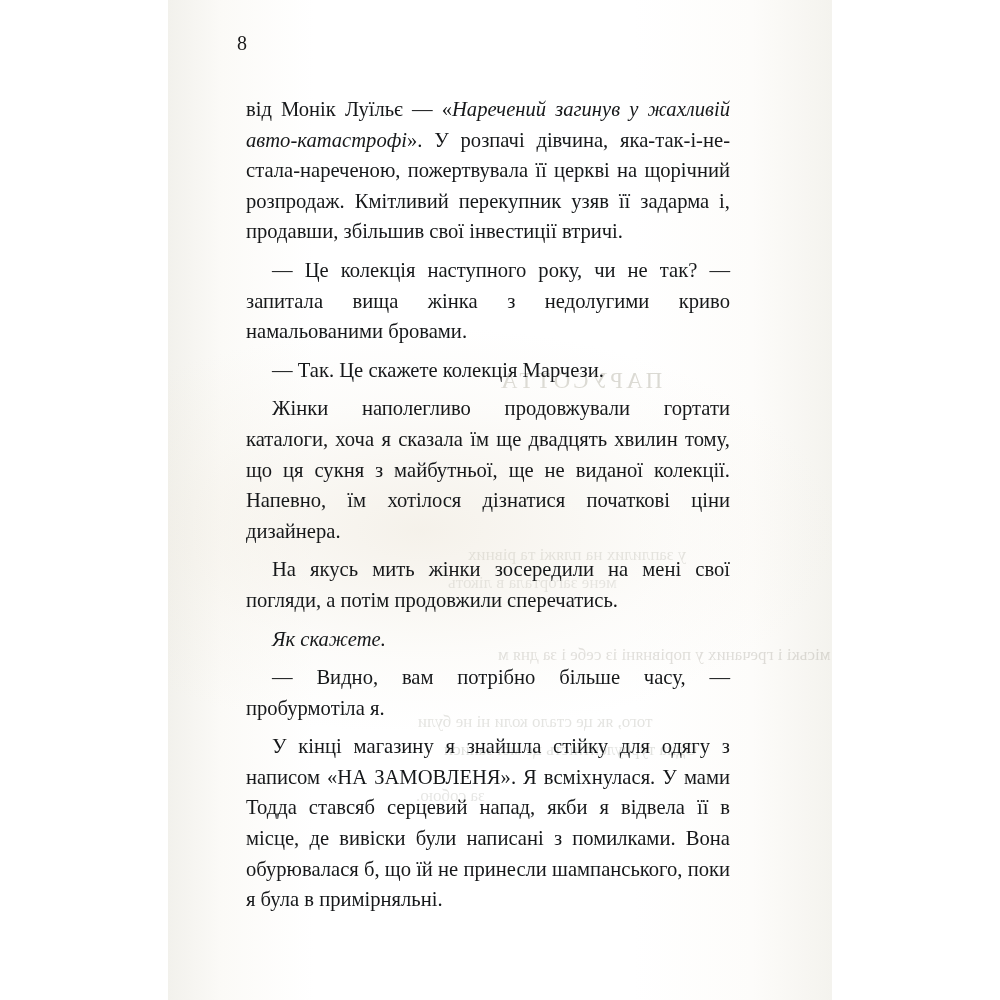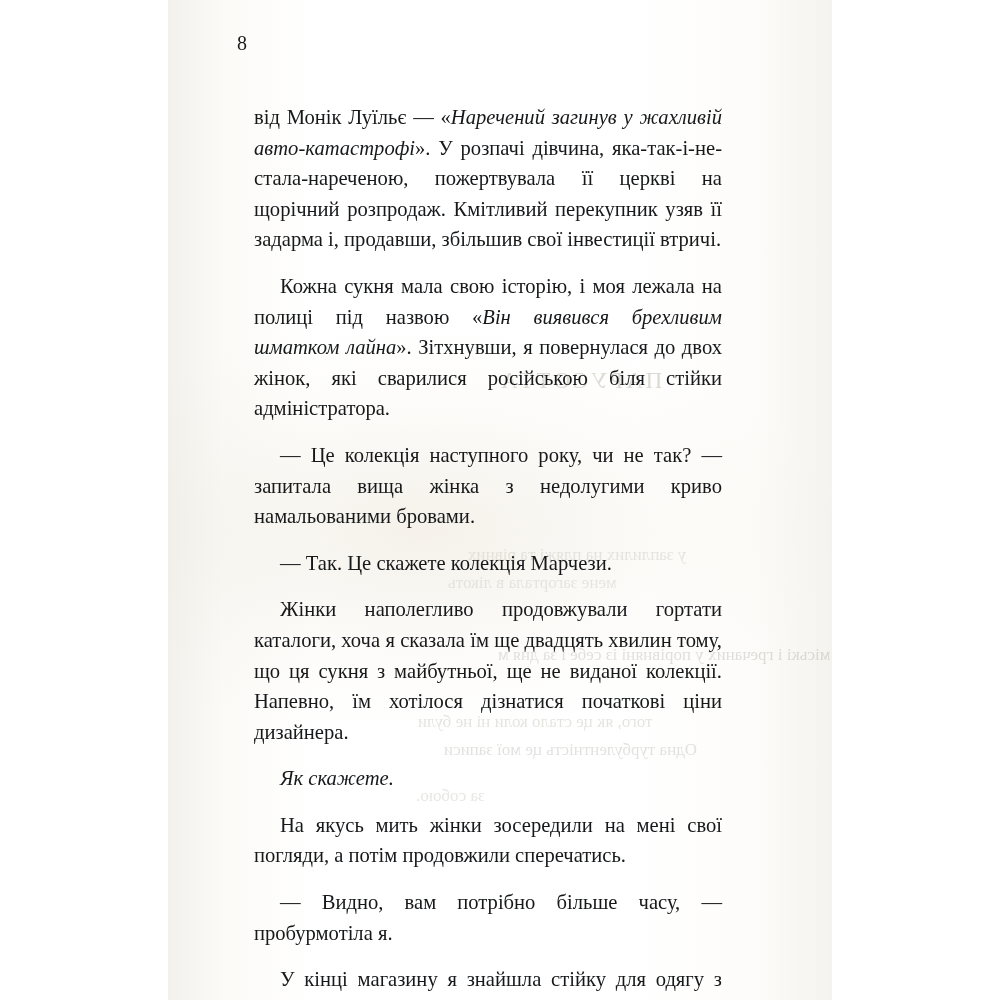--- a/index.html
+++ b/index.html
@@ -58,21 +58,21 @@
     width: 500px;
     font-size: 20.6px;
     line-height: 30.6px;
     color: #16181a;
     text-align: justify;
     text-justify: inter-word;
     hyphens: manual;
   }
 
   .textblock p {
-    margin: 16px;
+    margin: 8px;
     text-indent: 0;
   }
   .textblock p.ind {
     text-indent: 26px;
   }
   .textblock i, .textblock em {
     font-style: italic;
   }
 
   
@@ -129,23 +129,22 @@
     <div class="ghost g3">міські і гречаних у порівняні із себе і за дня м</div>
     <div class="ghost g5">того, як це стало коли ні не були</div>
     <div class="ghost g6">Одна турбулентність це мої записи</div>
     <div class="ghost g8">за собою.</div>
   </div>
 
   <div class="folio">8</div>
 
   <div class="textblock">
     <p id="p1"><span>від Монік Луїльє — «</span><i>Наречений загинув у жахливій авто-катастрофі</i><span>». У розпачі дівчина, яка-так-і-не-стала-нареченою, пожертвувала її церкві на щорічний розпродаж. Кмітливий перекупник узяв її задарма і, продавши, збільшив свої інвестиції втричі.</span></p>
-    <p class="ind" id="p2"><span>Кожна сукня мала свою історію, і моя лежала на полиці під назвою «</span><i>Він виявився брехливим шматком лайна</i><span>». Зітхнувши, я повернулася до двох жінок, які сварилися російською біля стійки адміністратора.</span></p>
     <p class="ind" id="p3"><span>— Це колекція наступного року, чи не так? — запитала вища жінка з недолугими криво намальованими бровами.</span></p>
     <p class="ind" id="p5"><span>— Так. Це скажете колекція Марчези.</span></p>
     <p class="ind" id="p6"><span>Жінки наполегливо продовжували гортати каталоги, хоча я сказала їм ще двадцять хвилин тому, що ця сукня з майбутньої, ще не виданої колекції. Напевно, їм хотілося дізнатися початкові ціни дизайнера.</span></p>
+    <p class="ind" id="p8"><span>На якусь мить жінки зосередили на мені свої погляди, а потім продовжили сперечатись.</span></p>
     <p class="ind" id="p9"><i>Як скажете.</i></p>
-    <p class="ind" id="p8"><span>На якусь мить жінки зосередили на мені свої погляди, а потім продовжили сперечатись.</span></p>
     <p class="ind" id="p10"><span>— Видно, вам потрібно більше часу, — пробурмотіла я.</span></p>
     <p class="ind" id="p11"><span>У кінці магазину я знайшла стійку для одягу з написом «НА ЗАМОВЛЕНЯ». Я всміхнулася. У мами Тодда ставсяб серцевий напад, якби я відвела її в місце, де вивіски були написані з помилками. Вона обурювалася б, що їй не принесли шампанського, поки я була в примірняльні.</span></p>
   </div>
 
 </div>
 
 </body></html>

